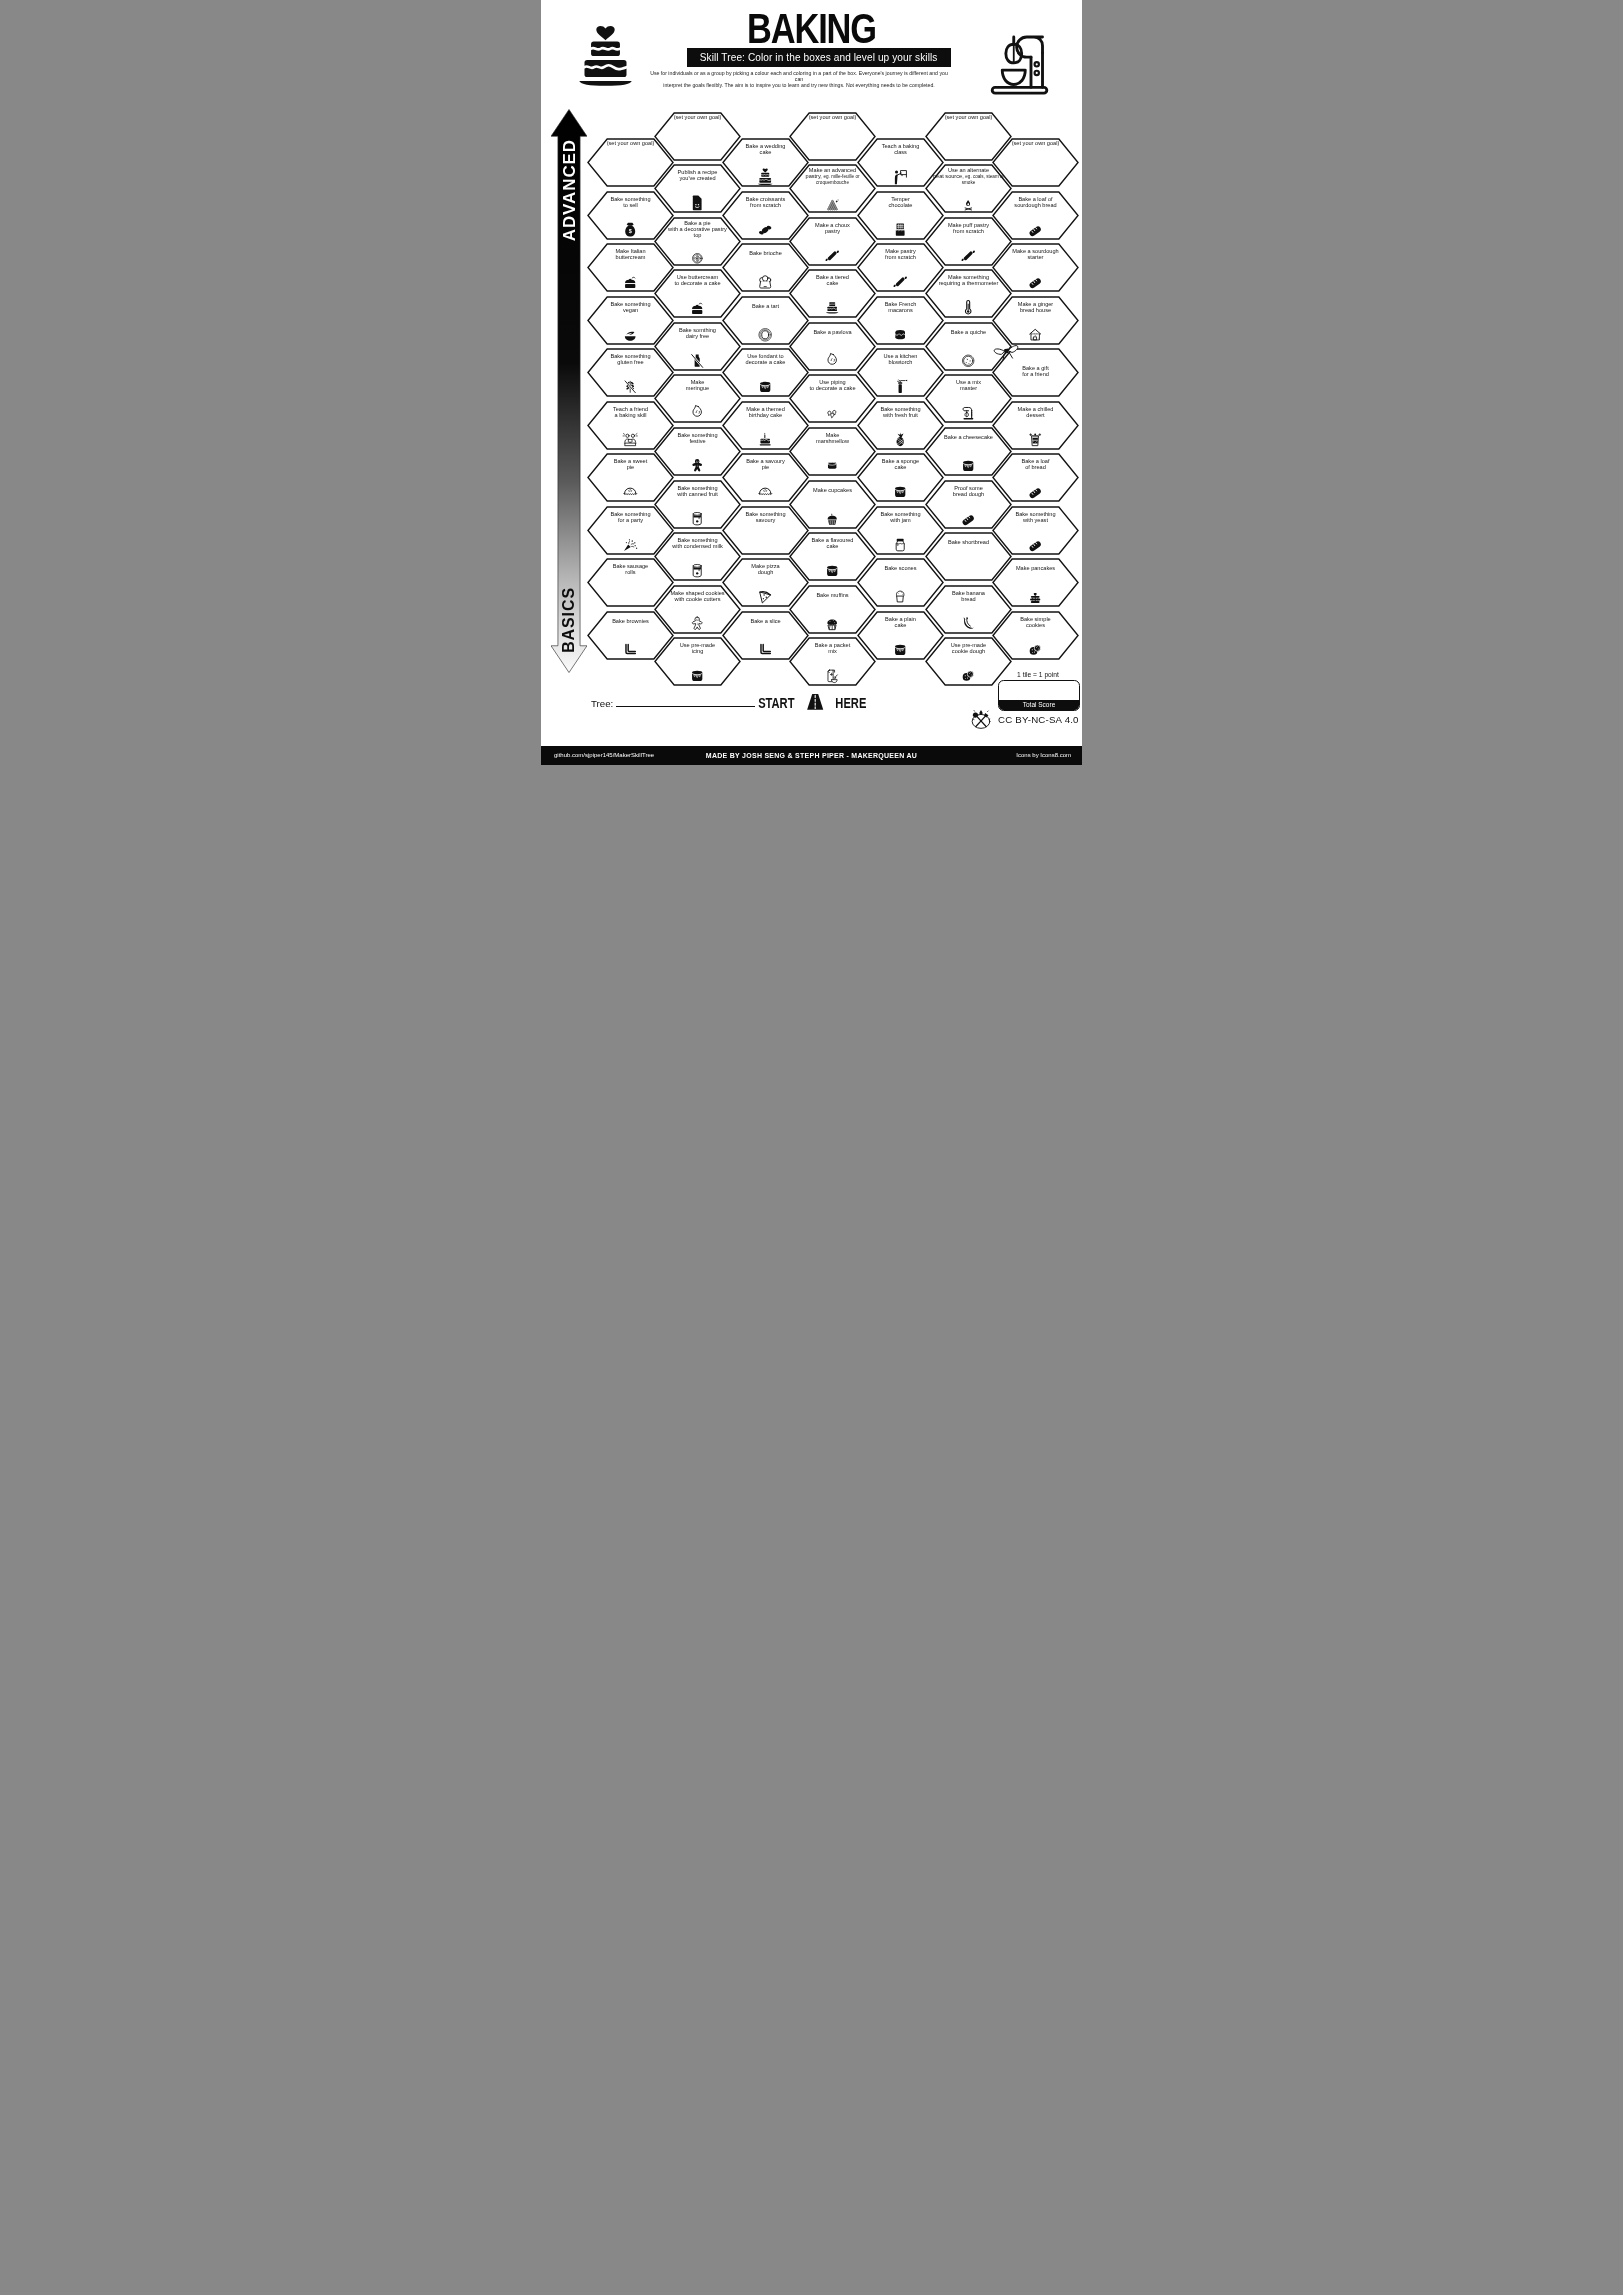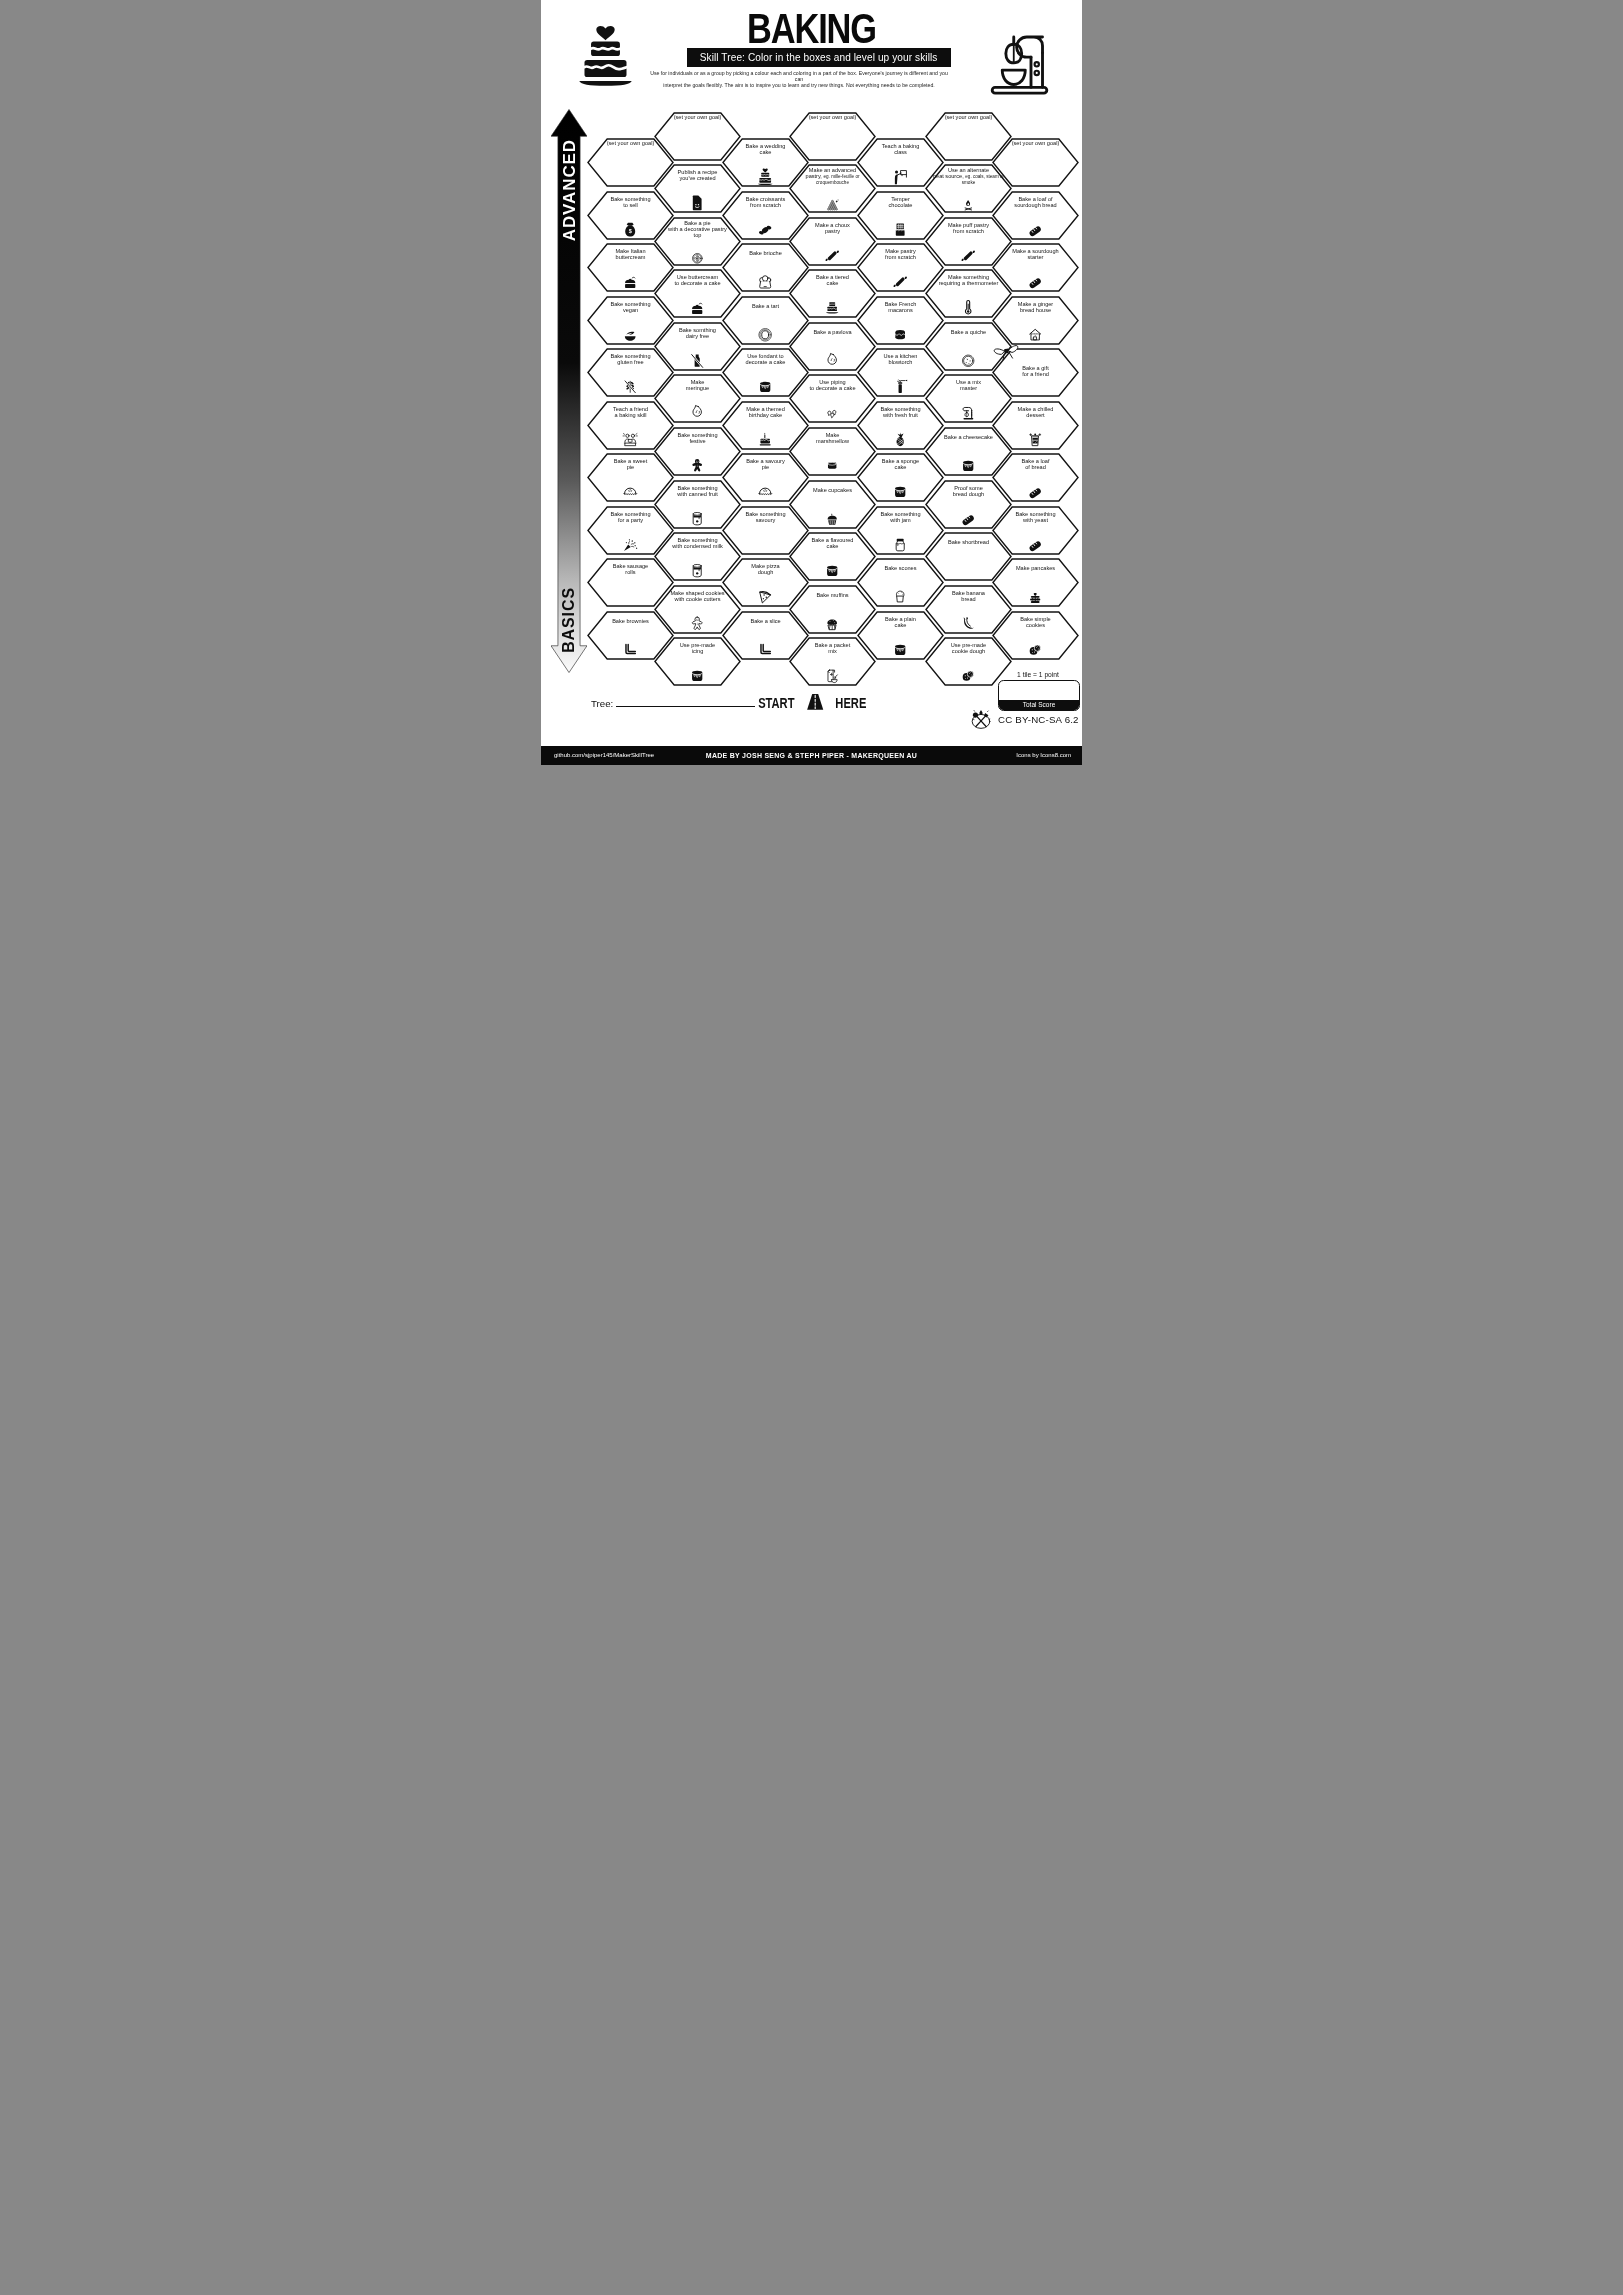--- a/index.html
+++ b/index.html
@@ -1218,21 +1218,21 @@
 
   <div class="logo" id="toolsLogo"><svg width="26" height="26" viewBox="0 0 56 56" fill="none" stroke="#111" stroke-width="2.4" stroke-linecap="round" stroke-linejoin="round">
         <ellipse cx="28" cy="31" rx="19" ry="15" fill="#fff" stroke-width="2"></ellipse>
         <path d="M17 42L39 18" stroke-width="2.6"></path>
         <path fill="#111" stroke="none" d="M37 13l7 4.5-4 5-5.5-3.5z"></path>
         <path d="M39 42L17 18" stroke-width="2.6"></path>
         <path fill="#111" stroke="none" d="M16.5 12a5.5 5.5 0 1 0 3 9.5l3-3-2.5-5.5z"></path>
         <path fill="#111" stroke="none" d="M28 6.5c1.7 2.8 3.4 4.5 3.4 6.7a3.4 3.4 0 0 1-6.8 0c0-2.2 1.7-3.9 3.4-6.7z"></path>
         <path d="M13 27l-2-1M45 27l2-1M42 10l1.5-1.5M14 9l-1-1.5" stroke-width="1.6"></path>
       </svg></div>
-  <div class="license">CC BY-NC-SA 6.2</div>
+  <div class="license">CC BY-NC-SA 4.0</div>
 
   <div class="footer">
     <span class="fl">github.com/sjpiper145/MakerSkillTree</span>
     <span class="fc">MADE BY JOSH SENG &amp; STEPH PIPER  -  MAKERQUEEN AU</span>
     <span class="fr">Icons by Icons8.com</span>
   </div>
 </div>
 
 
 </body></html>

